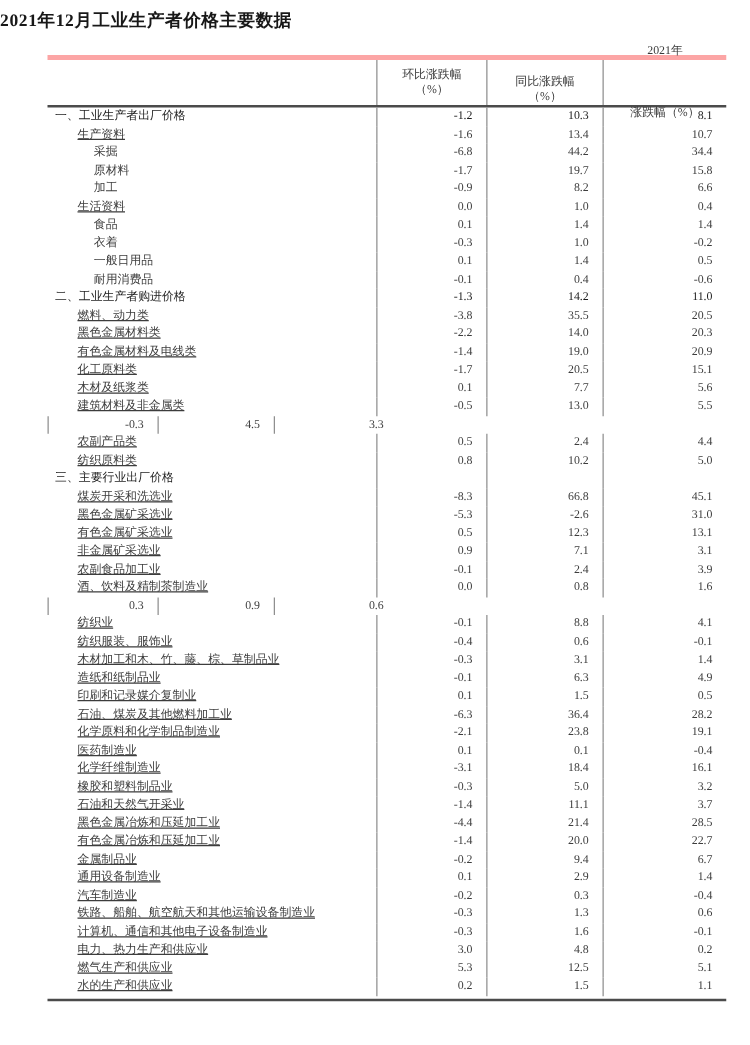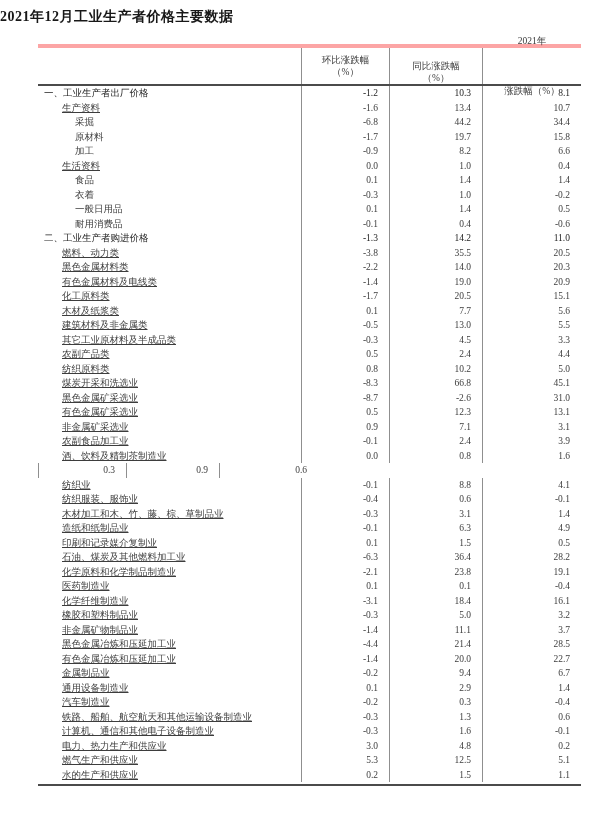--- a/index.html
+++ b/index.html
@@ -172,46 +172,51 @@
         <div class="c num bordered w-c3">7.7</div>
         <div class="c num bordered w-c4">5.6</div>
       </div>
       <div class="row lvl2">
         <div class="c label w-label">建筑材料及非金属类</div>
         <div class="c num bordered w-c2">-0.5</div>
         <div class="c num bordered w-c3">13.0</div>
         <div class="c num bordered w-c4">5.5</div>
       </div>
       <div class="row lvl2">
-        <div class="c label w-label">其它工业原材料及半成品类</div>
         <div class="c num bordered w-c2">-0.3</div>
         <div class="c num bordered w-c3">4.5</div>
         <div class="c num bordered w-c4">3.3</div>
       </div>
       <div class="row lvl2">
         <div class="c label w-label">农副产品类</div>
         <div class="c num bordered w-c2">0.5</div>
         <div class="c num bordered w-c3">2.4</div>
         <div class="c num bordered w-c4">4.4</div>
       </div>
       <div class="row lvl2">
         <div class="c label w-label">纺织原料类</div>
         <div class="c num bordered w-c2">0.8</div>
         <div class="c num bordered w-c3">10.2</div>
         <div class="c num bordered w-c4">5.0</div>
       </div>
+      <div class="row lvl1 bold">
+        <div class="c label w-label">三、主要行业出厂价格</div>
+        <div class="c num bordered w-c2"></div>
+        <div class="c num bordered w-c3"></div>
+        <div class="c num bordered w-c4"></div>
+      </div>
       <div class="row lvl2">
         <div class="c label w-label">煤炭开采和洗选业</div>
         <div class="c num bordered w-c2">-8.3</div>
         <div class="c num bordered w-c3">66.8</div>
         <div class="c num bordered w-c4">45.1</div>
       </div>
       <div class="row lvl2">
         <div class="c label w-label">黑色金属矿采选业</div>
-        <div class="c num bordered w-c2">-8.7</div>
+        <div class="c num bordered w-c2">-5.3</div>
         <div class="c num bordered w-c3">-2.6</div>
         <div class="c num bordered w-c4">31.0</div>
       </div>
       <div class="row lvl2">
         <div class="c label w-label">有色金属矿采选业</div>
         <div class="c num bordered w-c2">0.5</div>
         <div class="c num bordered w-c3">12.3</div>
         <div class="c num bordered w-c4">13.1</div>
       </div>
       <div class="row lvl2">
@@ -291,21 +296,21 @@
         <div class="c num bordered w-c3">18.4</div>
         <div class="c num bordered w-c4">16.1</div>
       </div>
       <div class="row lvl2">
         <div class="c label w-label">橡胶和塑料制品业</div>
         <div class="c num bordered w-c2">-0.3</div>
         <div class="c num bordered w-c3">5.0</div>
         <div class="c num bordered w-c4">3.2</div>
       </div>
       <div class="row lvl2">
-        <div class="c label w-label">非金属矿物制品业</div>
+        <div class="c label w-label">石油和天然气开采业</div>
         <div class="c num bordered w-c2">-1.4</div>
         <div class="c num bordered w-c3">11.1</div>
         <div class="c num bordered w-c4">3.7</div>
       </div>
       <div class="row lvl2">
         <div class="c label w-label">黑色金属冶炼和压延加工业</div>
         <div class="c num bordered w-c2">-4.4</div>
         <div class="c num bordered w-c3">21.4</div>
         <div class="c num bordered w-c4">28.5</div>
       </div>

